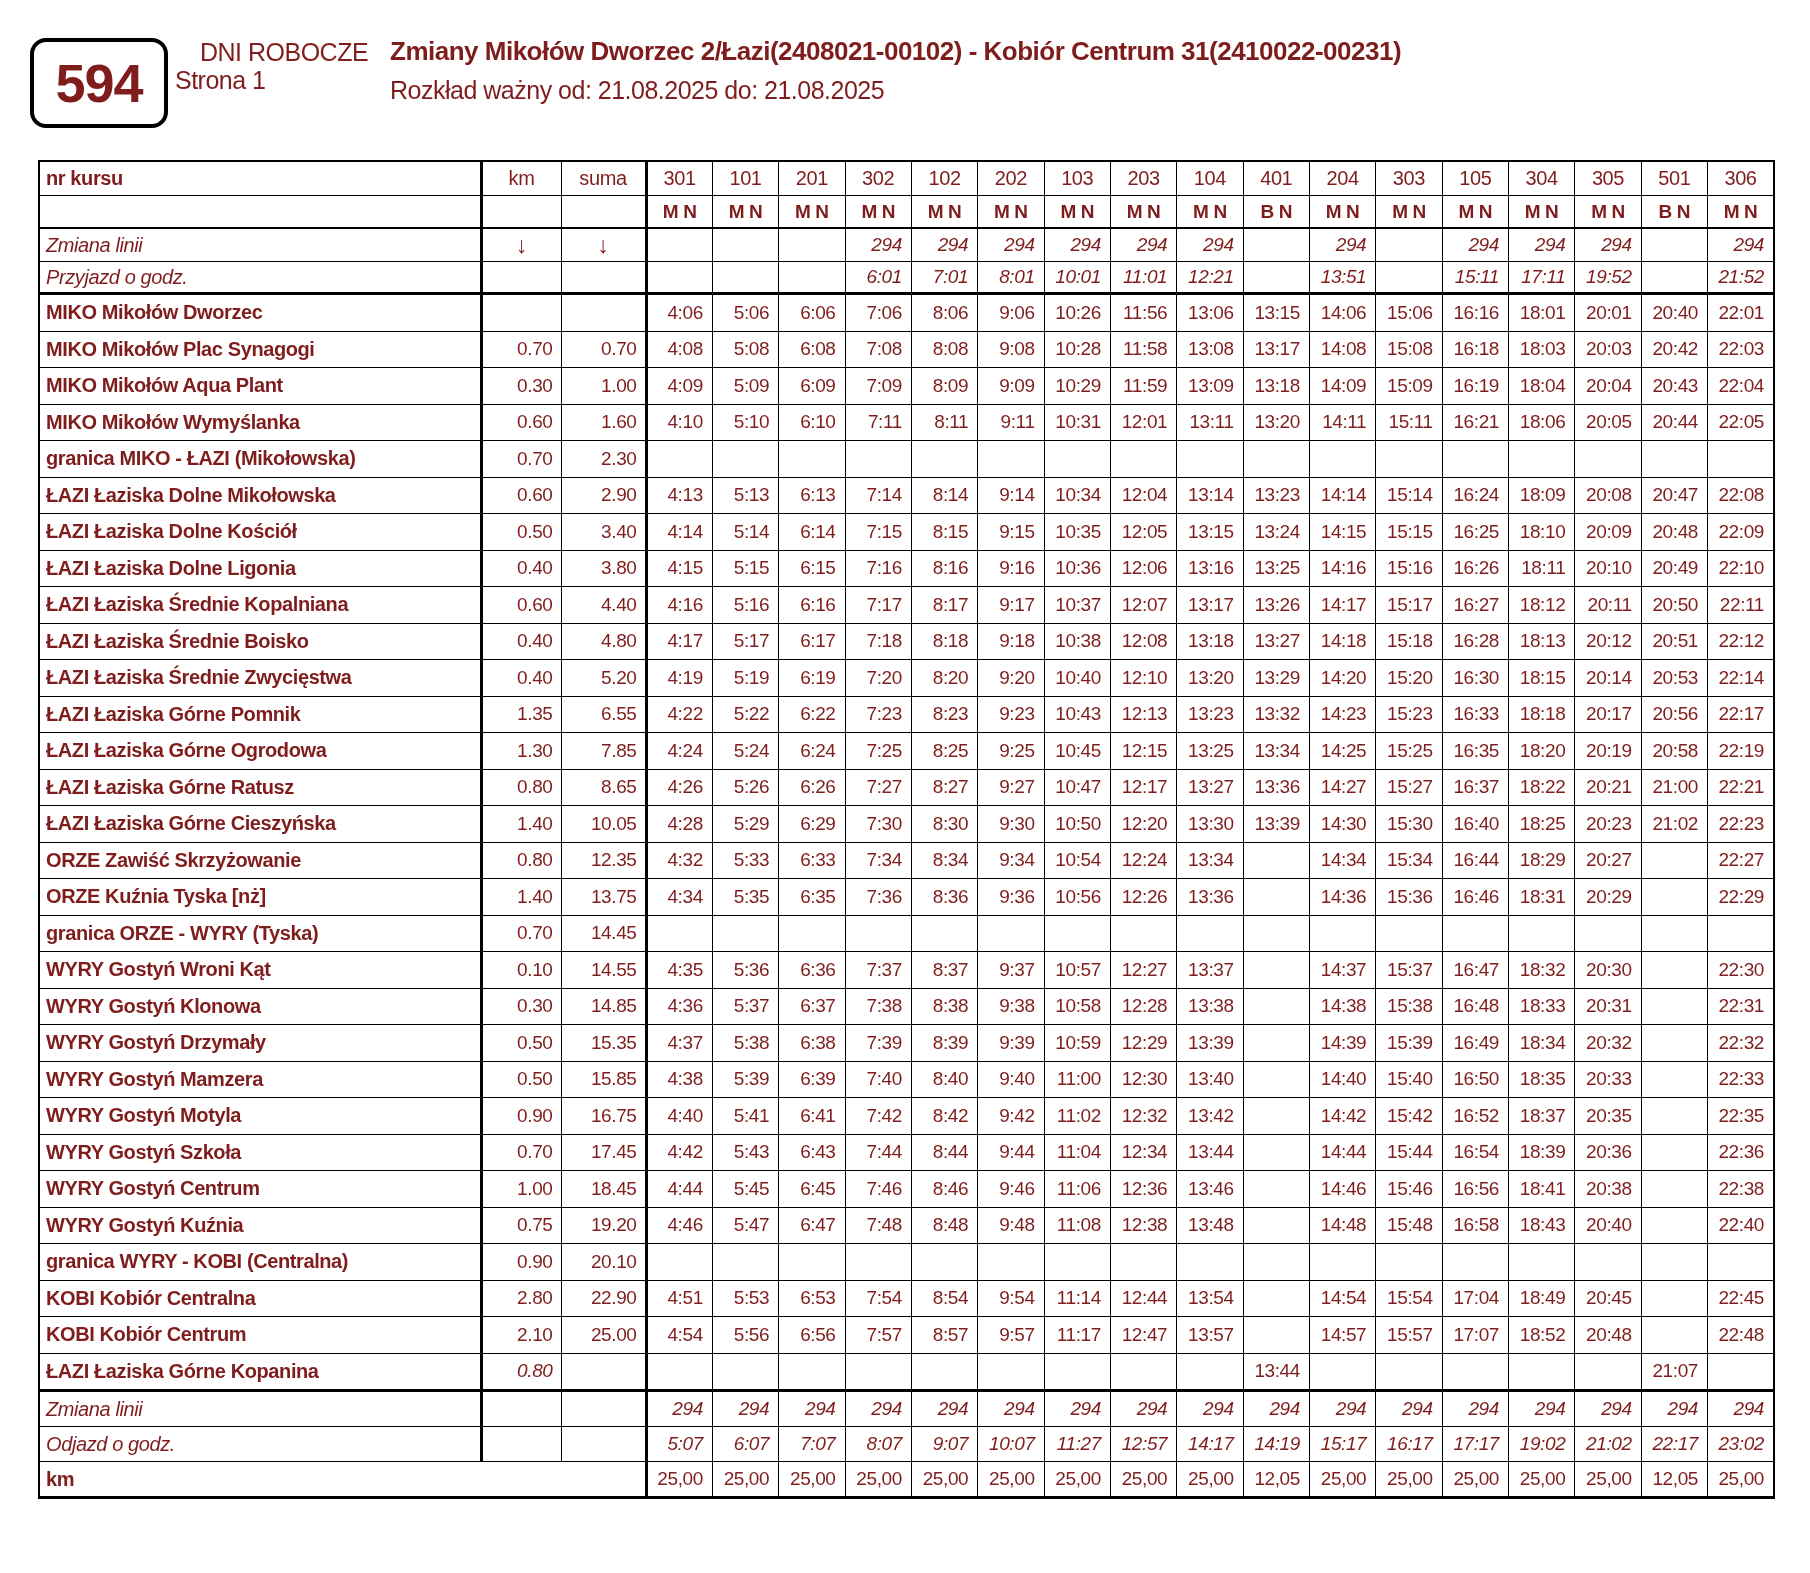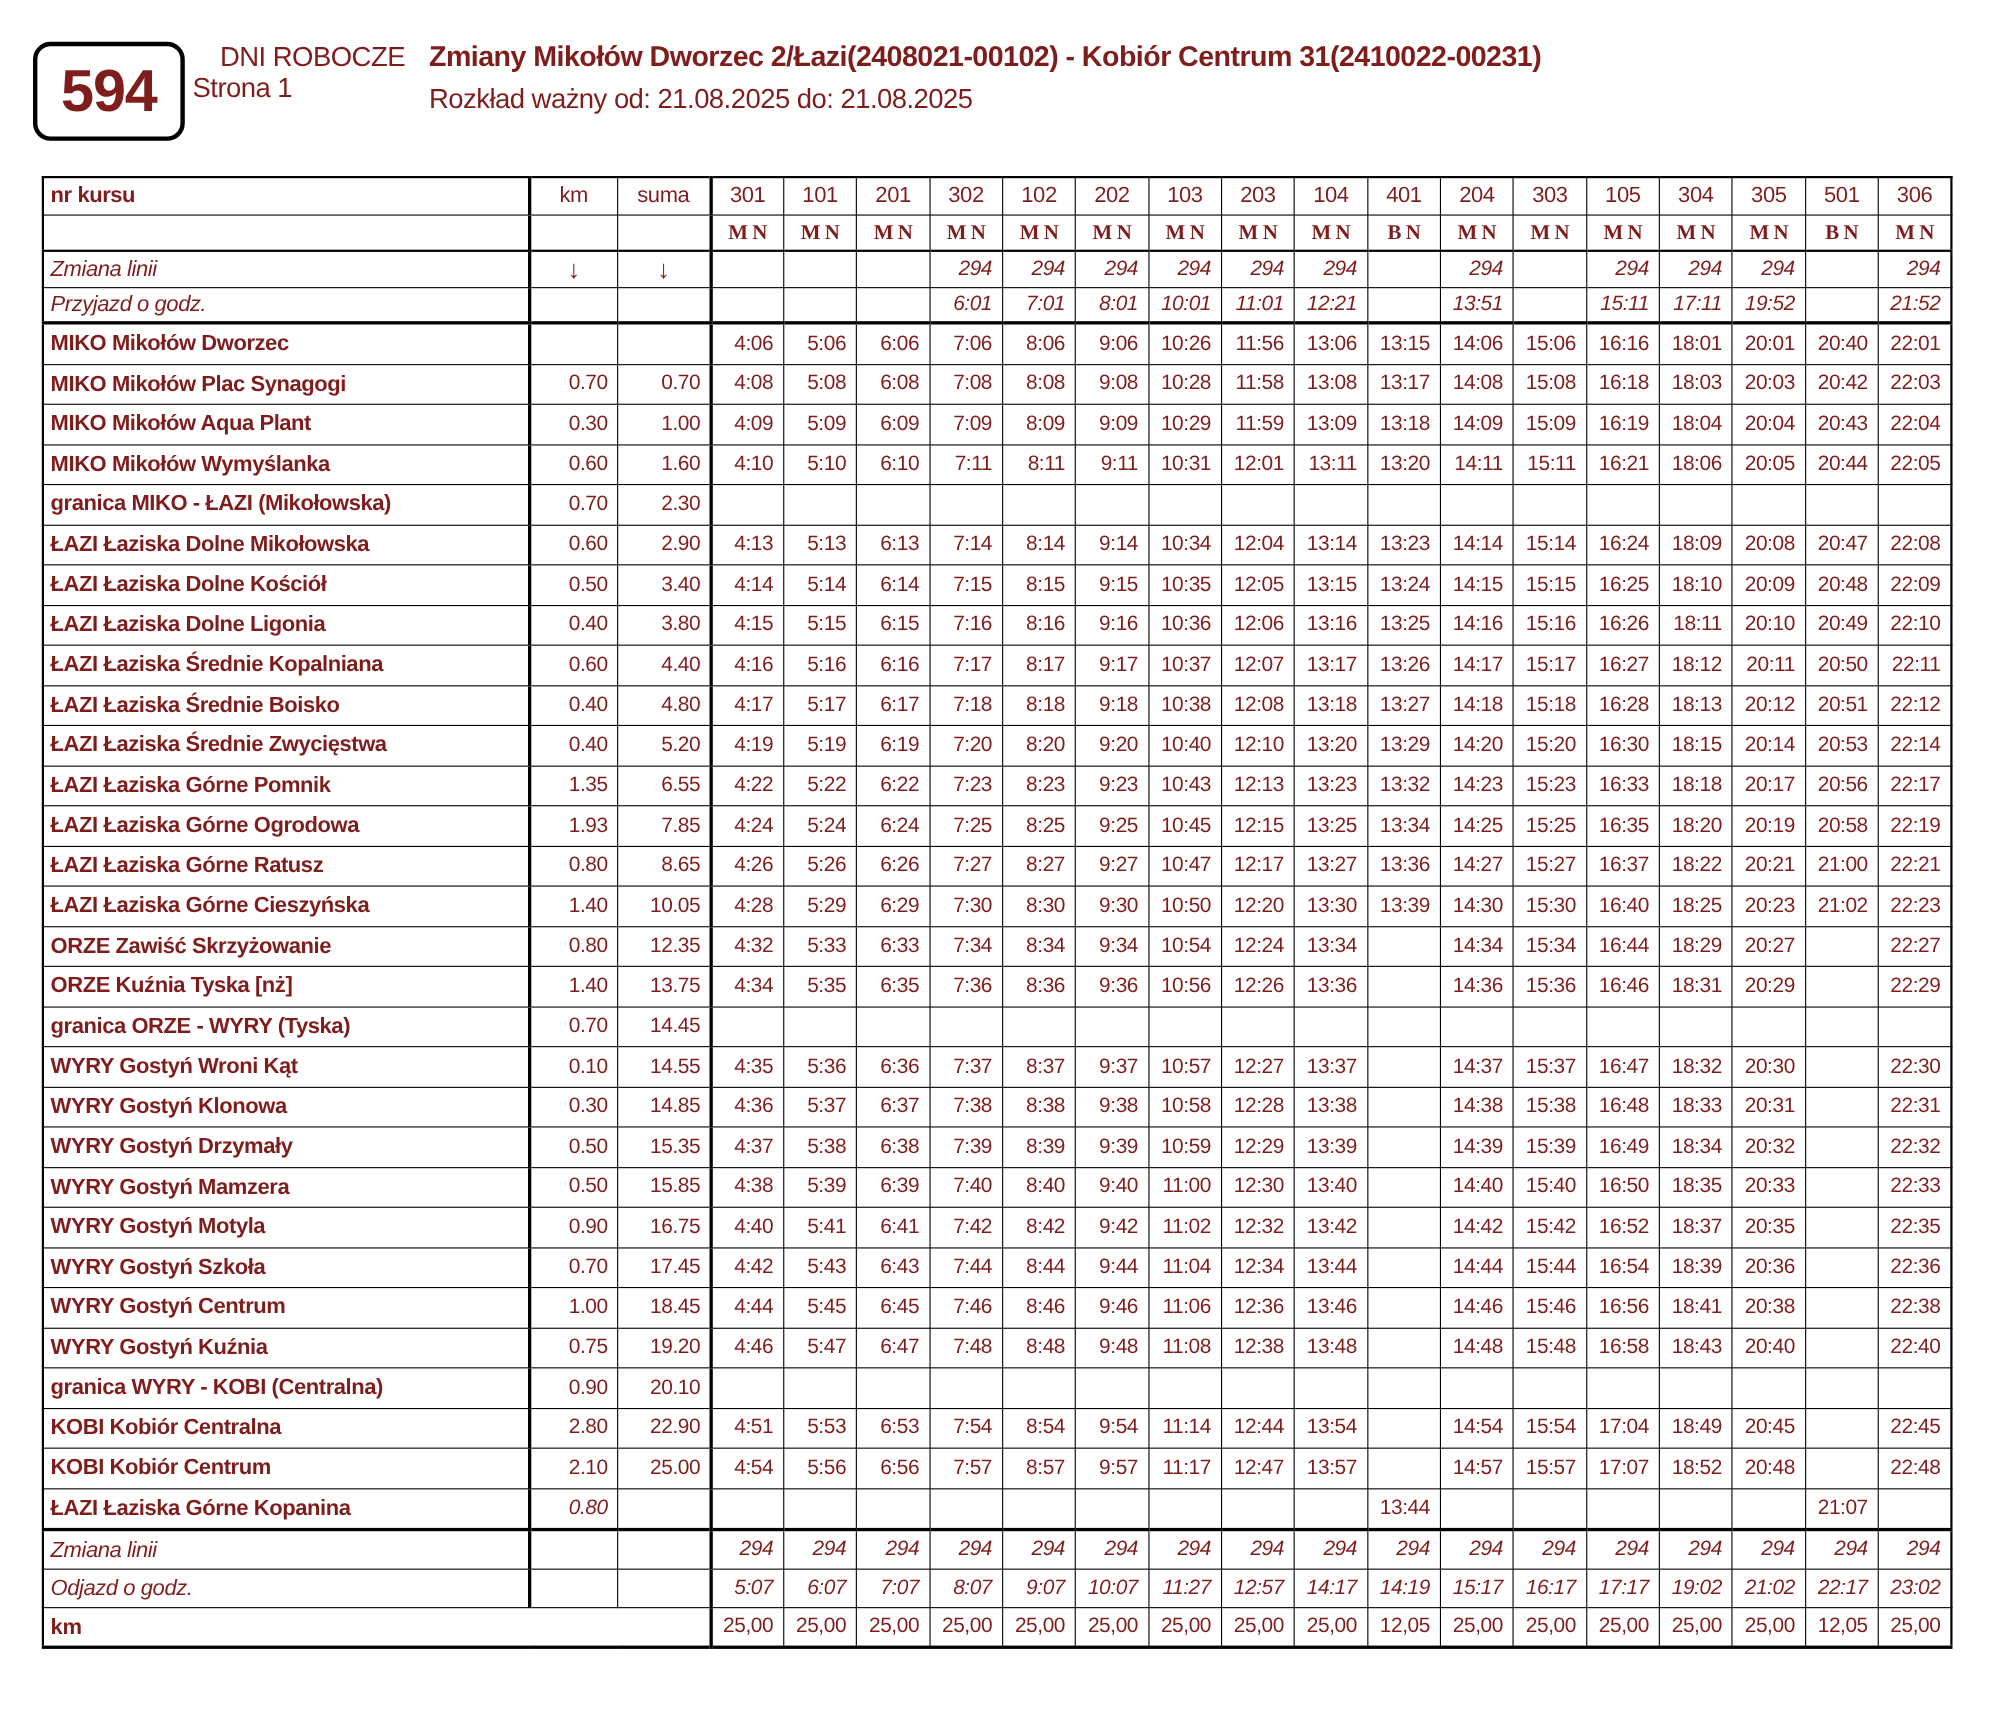--- a/index.html
+++ b/index.html
@@ -17,21 +17,21 @@
   .tt-wrap{position:absolute;left:38px;top:130px;}
   table{border-collapse:collapse;table-layout:fixed;width:1737px;
         border:2px solid #000;border-bottom:3px solid #000;}
   td{border:1px solid #000;padding:0;margin:0;white-space:nowrap;overflow:hidden;
      font-size:19px;letter-spacing:-0.4px;vertical-align:middle;}
   .c-left{text-align:left;padding-left:6px;}
   .c-name{font-weight:bold;font-size:20px;}
   .c-label{font-size:20px;}
   .c-bold{font-weight:bold;}
   .c-head{text-align:center;font-size:20px;}
-  .c-type{text-align:center;font-weight:bold;font-family:Liberation Serif, serif;}
+  .c-type{text-align:center;font-weight:bold;}
   .c-num{text-align:right;padding-right:8px;}
   .c-time{text-align:right;padding-right:9px;}
   .c-ital{font-style:italic;}
   .c-arrow{text-align:center;font-weight:bold;font-size:23px;}
   .bl3{border-left:3px solid #000;}
   tr.bb2 td{border-bottom:2px solid #000;}
   tr.bb3 td{border-bottom:3px solid #000;}
   tr.bt3 td{border-top:3px solid #000;}
   tr.r-head td{height:33px;}
   tr.r-type td{height:31px;}
@@ -424,21 +424,21 @@
             <td class="c-time">14:23</td>
             <td class="c-time">15:23</td>
             <td class="c-time">16:33</td>
             <td class="c-time">18:18</td>
             <td class="c-time">20:17</td>
             <td class="c-time">20:56</td>
             <td class="c-time">22:17</td>
           </tr>
           <tr class="r-stop">
             <td class="c-left c-name">ŁAZI Łaziska Górne Ogrodowa</td>
-            <td class="c-num bl3">1.93</td>
+            <td class="c-num bl3">1.30</td>
             <td class="c-num">7.85</td>
             <td class="c-time bl3">4:24</td>
             <td class="c-time">5:24</td>
             <td class="c-time">6:24</td>
             <td class="c-time">7:25</td>
             <td class="c-time">8:25</td>
             <td class="c-time">9:25</td>
             <td class="c-time">10:45</td>
             <td class="c-time">12:15</td>
             <td class="c-time">13:25</td>

